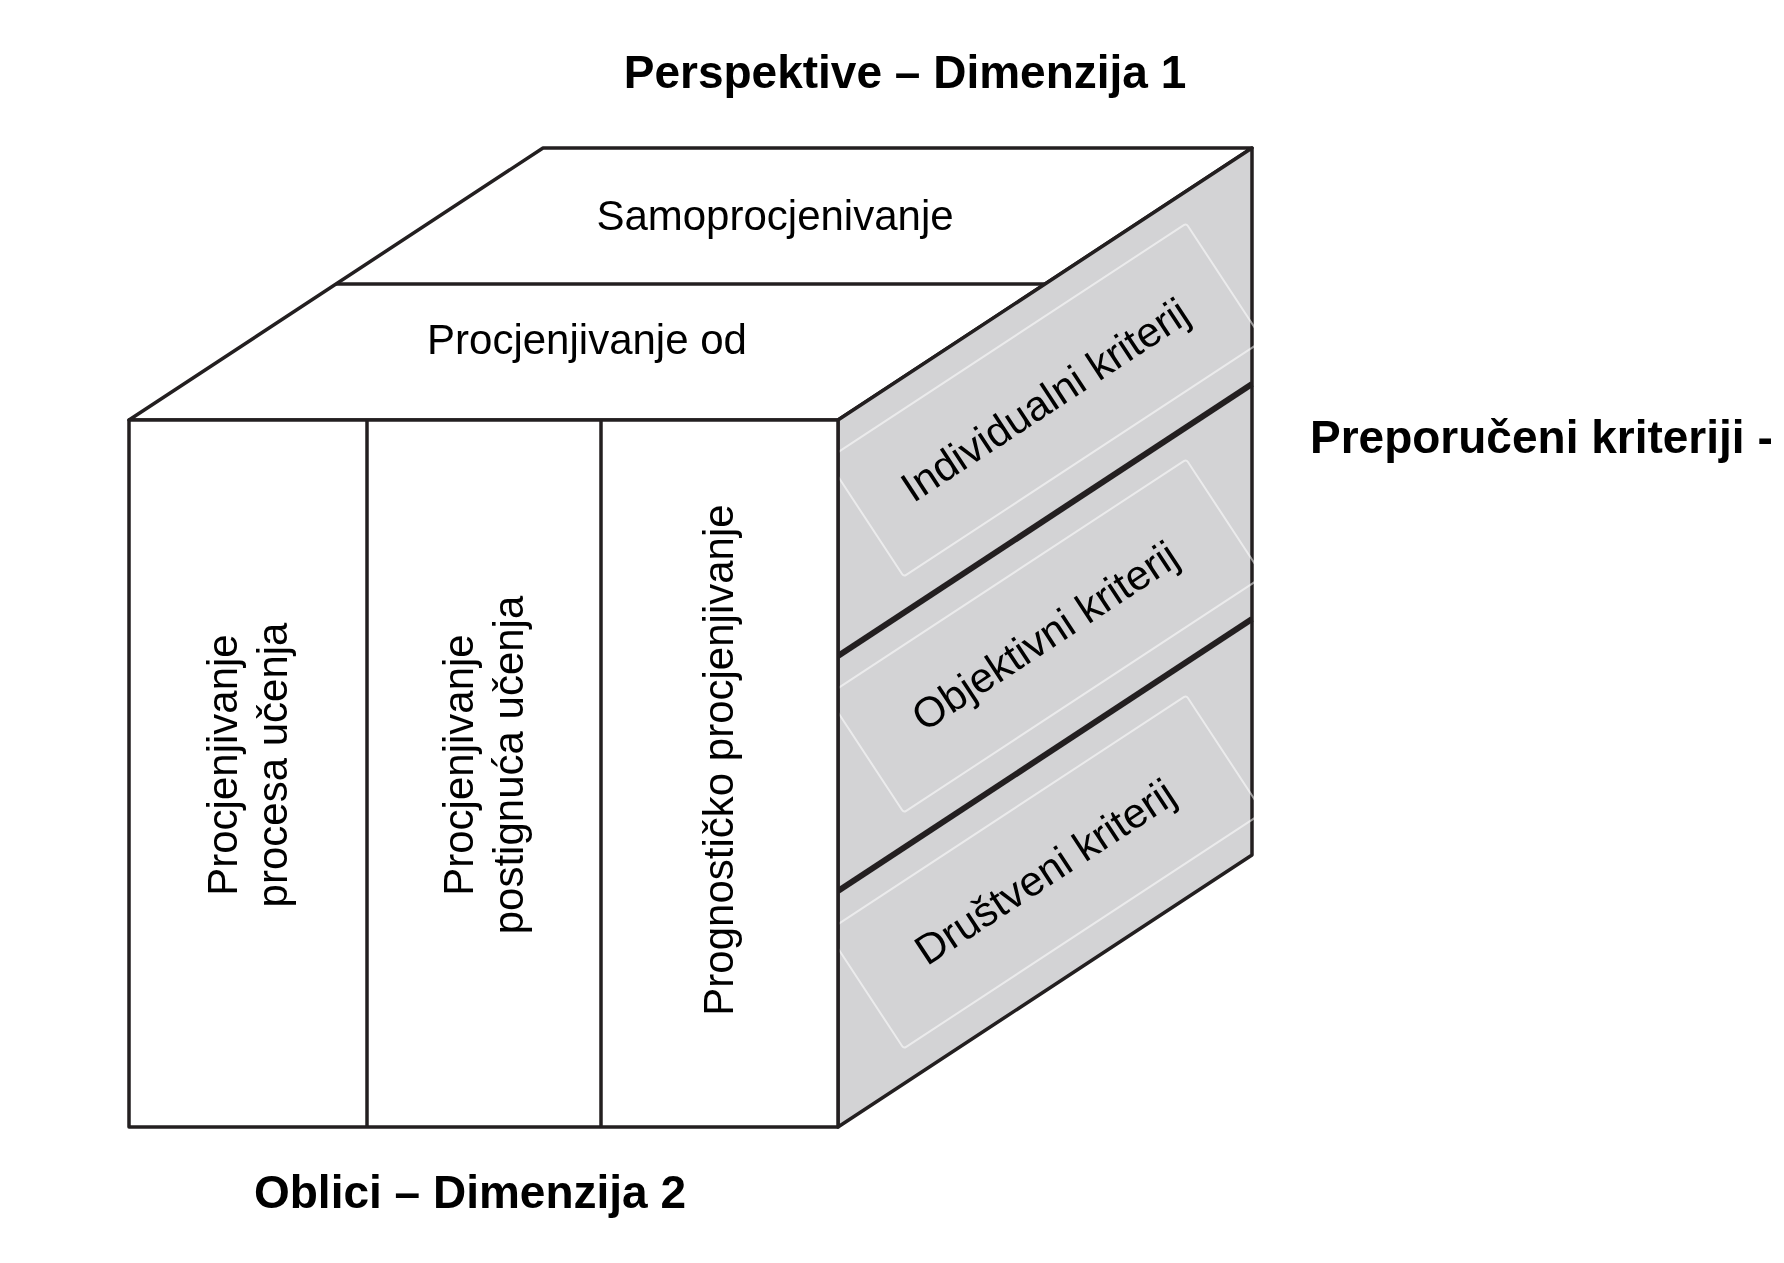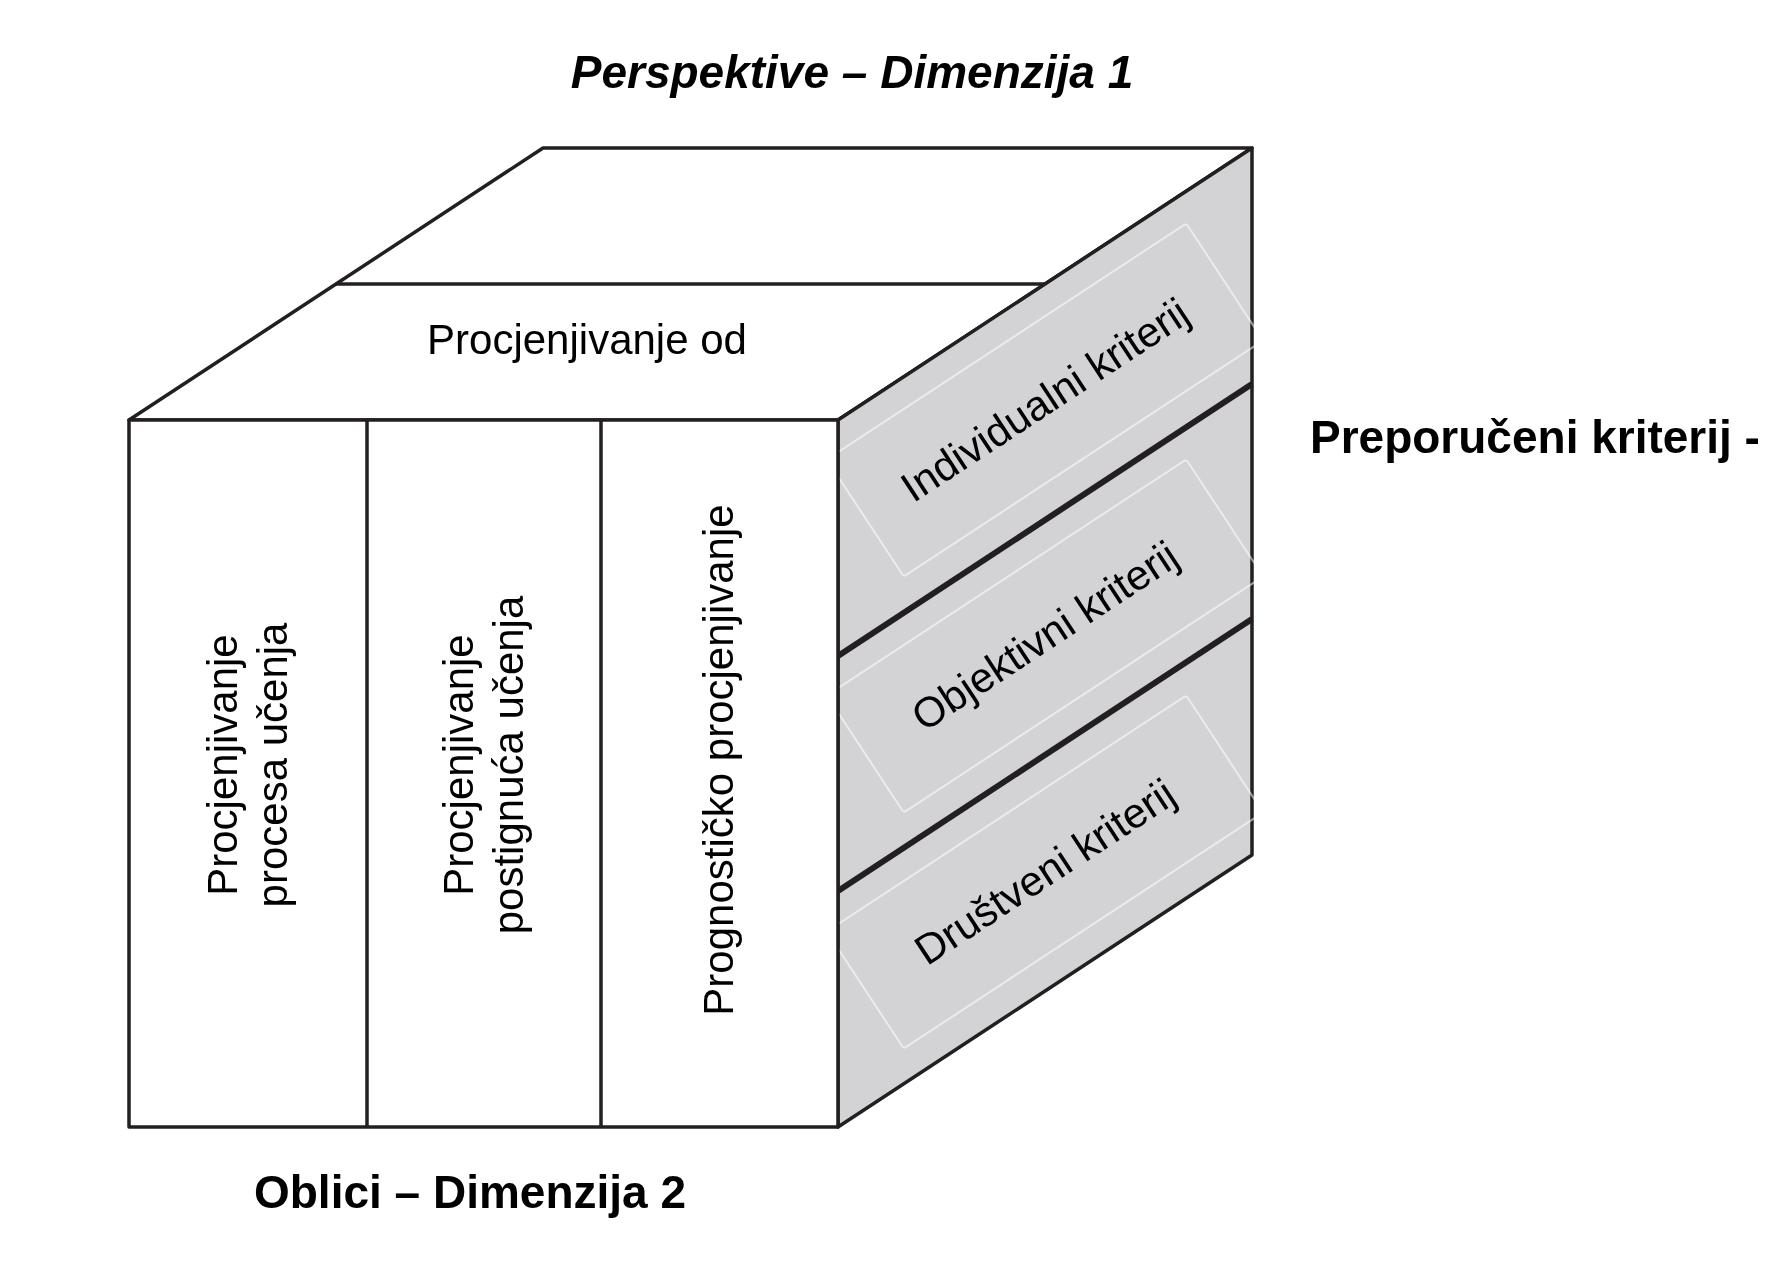--- a/index.html
+++ b/index.html
@@ -64,30 +64,31 @@
 
     <line x1="838" y1="656" x2="1252" y2="384" stroke="#231f20" stroke-width="6"></line>
     <line x1="838" y1="891" x2="1252" y2="619" stroke="#231f20" stroke-width="6"></line>
 
     <polygon points="129,420 838,420 838,1127 129,1127" fill="#ffffff" stroke="#231f20" stroke-width="3.5" stroke-linejoin="round"></polygon>
 
     <line x1="367" y1="420" x2="367" y2="1127" stroke="#231f20" stroke-width="3.5"></line>
     <line x1="601" y1="420" x2="601" y2="1127" stroke="#231f20" stroke-width="3.5"></line>
   </svg>
 
-  <div class="lbl bold-lbl" style="left:852px; top:72px;font-style:italic;">Perspektive – Dimenzija 1</div>
+  <div class="lbl bold-lbl" style="left:905px; top:72px;">Perspektive – Dimenzija 1</div>
 
   <div class="lbl bold-lbl" style="left:470px; top:1192px;">Oblici – Dimenzija 2</div>
 
   <div id="label-dim3">
     <span class="line">Preporučeni</span>
-    <span class="line">kriterij -</span>
+    <span class="line">kriteriji -</span>
     
   </div>
 
+  <div class="lbl" style="left:775px; top:216px;">Samoprocjenivanje</div>
 
   <div class="lbl" style="left:587px; top:340px;">
     <span class="line">Procjenjivanje od</span>
   </div>
 
   <div class="lbl rot-90" style="left:248px; top:765px;">
     <span class="line">Procjenjivanje</span>
     <span class="line">procesa učenja</span>
   </div>
 

